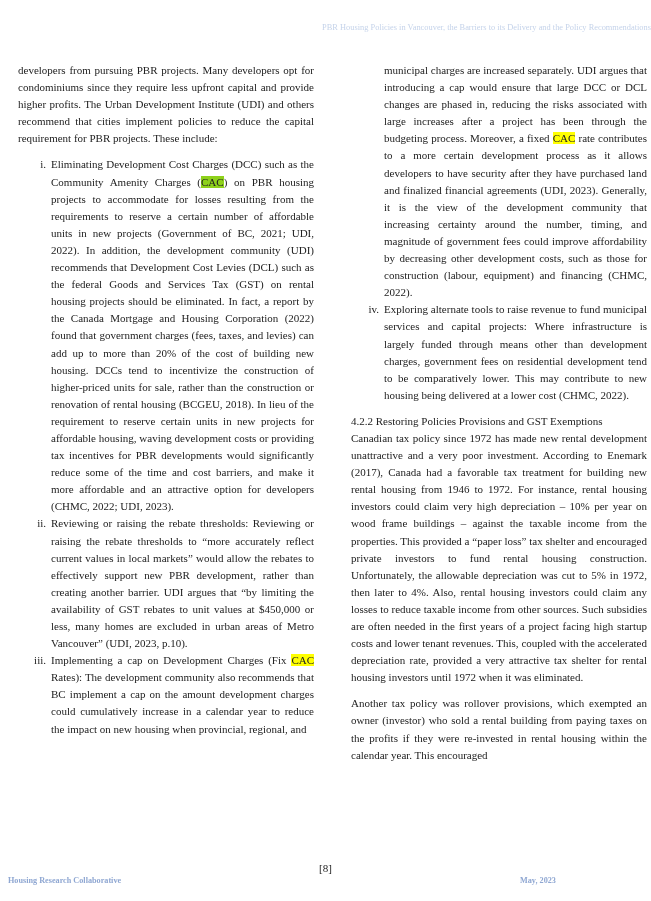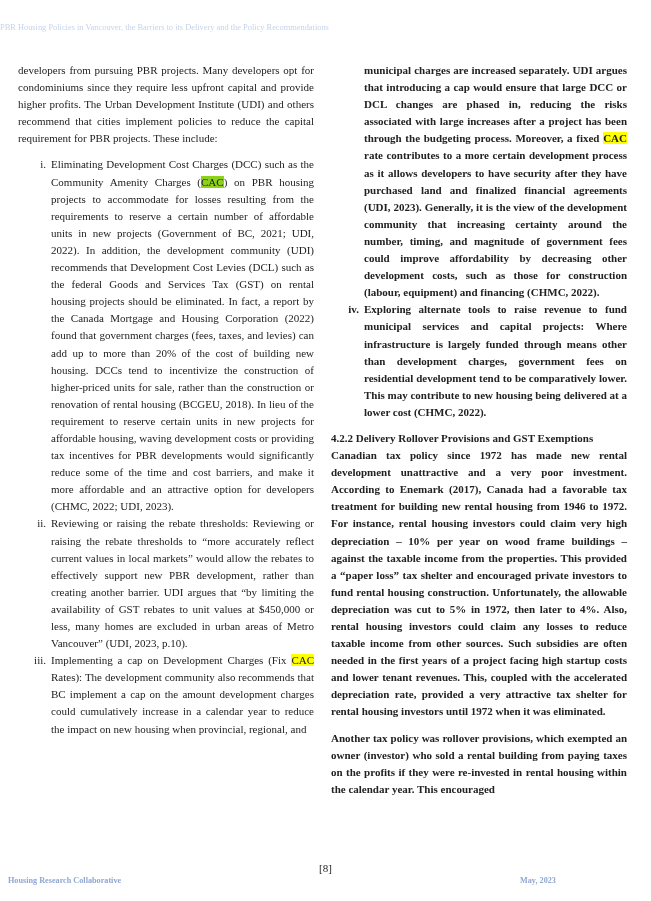--- a/index.html
+++ b/index.html
@@ -1,23 +1,23 @@
 <!DOCTYPE html>
 <html><head>
   <meta charset="utf-8">
   <style>
     html, body { margin: 0; padding: 0; background: #ffffff; }
     body { width: 651px; height: 901px; position: relative; overflow: hidden;
            font-family: "Liberation Serif", "DejaVu Serif", serif; color: #222; }
-    .header { position: absolute; top: 23px; left: 0; width: 651px; text-align: left;
+    .header { position: absolute; top: 23px; left: 0; width: 651px; text-align: right;
               font-size: 8.4px; color: #c5d3ea; letter-spacing: 0; }
     .col { position: absolute; top: 62px; font-size: 11px; line-height: 17.1px;
            text-align: justify; }
     .col-left { left: 18px; width: 296px; }
-    .col-right { left: 331px; width: 296px; font-weight: bold; }
+    .col-right { left: 351px; width: 296px; }
     p { margin: 0; }
     .list { margin: 0; padding: 0; list-style: none; }
     .li { position: relative; padding-left: 33px; }
     .num { position: absolute; left: 0; width: 28px; text-align: right; }
     .hl-lime { background: #8ed11b; }
     .hl-yellow { background: #ffff00; }
     .gap { height: 9px; }
     .footer-left { position: absolute; left: 8px; top: 876px; font-size: 8.2px; color: #8fa7d2; font-weight: bold; }
     .footer-right { position: absolute; left: 520px; top: 876px; font-size: 8.2px; color: #8fa7d2; font-weight: bold; text-align: right; }
     .page-num { position: absolute; top: 862px; left: 0; width: 651px; text-align: center; font-size: 11px; color: #222; }
@@ -49,21 +49,21 @@
 
 <div class="col col-right">
   <div class="li">
     <span>municipal charges are increased separately. UDI argues that introducing a cap would ensure that large DCC or DCL changes are phased in, reducing the risks associated with large increases after a project has been through the budgeting process. Moreover, a fixed </span><span class="hl-yellow">CAC</span><span> rate contributes to a more certain development process as it allows developers to have security after they have purchased land and finalized financial agreements (UDI, 2023). Generally, it is the view of the development community that increasing certainty around the number, timing, and magnitude of government fees could improve affordability by decreasing other development costs, such as those for construction (labour, equipment) and financing (CHMC, 2022).</span>
   </div>
   <div class="li">
     <span class="num">iv.</span>
     <span>Exploring alternate tools to raise revenue to fund municipal services and capital projects: Where infrastructure is largely funded through means other than development charges, government fees on residential development tend to be comparatively lower. This may contribute to new housing being delivered at a lower cost (CHMC, 2022).</span>
   </div>
   <div class="sect">
-    <p>4.2.2 Delivery Rollover Provisions and GST Exemptions</p>
+    <p>4.2.2 Restoring Policies Provisions and GST Exemptions</p>
     <p>Canadian tax policy since 1972 has made new rental development unattractive and a very poor investment. According to Enemark (2017), Canada had a favorable tax treatment for building new rental housing from 1946 to 1972. For instance, rental housing investors could claim very high depreciation – 10% per year on wood frame buildings – against the taxable income from the properties. This provided a “paper loss” tax shelter and encouraged private investors to fund rental housing construction. Unfortunately, the allowable depreciation was cut to 5% in 1972, then later to 4%. Also, rental housing investors could claim any losses to reduce taxable income from other sources. Such subsidies are often needed in the first years of a project facing high startup costs and lower tenant revenues. This, coupled with the accelerated depreciation rate, provided a very attractive tax shelter for rental housing investors until 1972 when it was eliminated.</p>
     <div class="gap"></div>
     <p>Another tax policy was rollover provisions, which exempted an owner (investor) who sold a rental building from paying taxes on the profits if they were re-invested in rental housing within the calendar year. This encouraged</p>
   </div>
 </div>
 
 <div class="page-num">[8]</div>
 <div class="footer-left">Housing Research Collaborative</div>
 <div class="footer-right">May, 2023</div>
 

